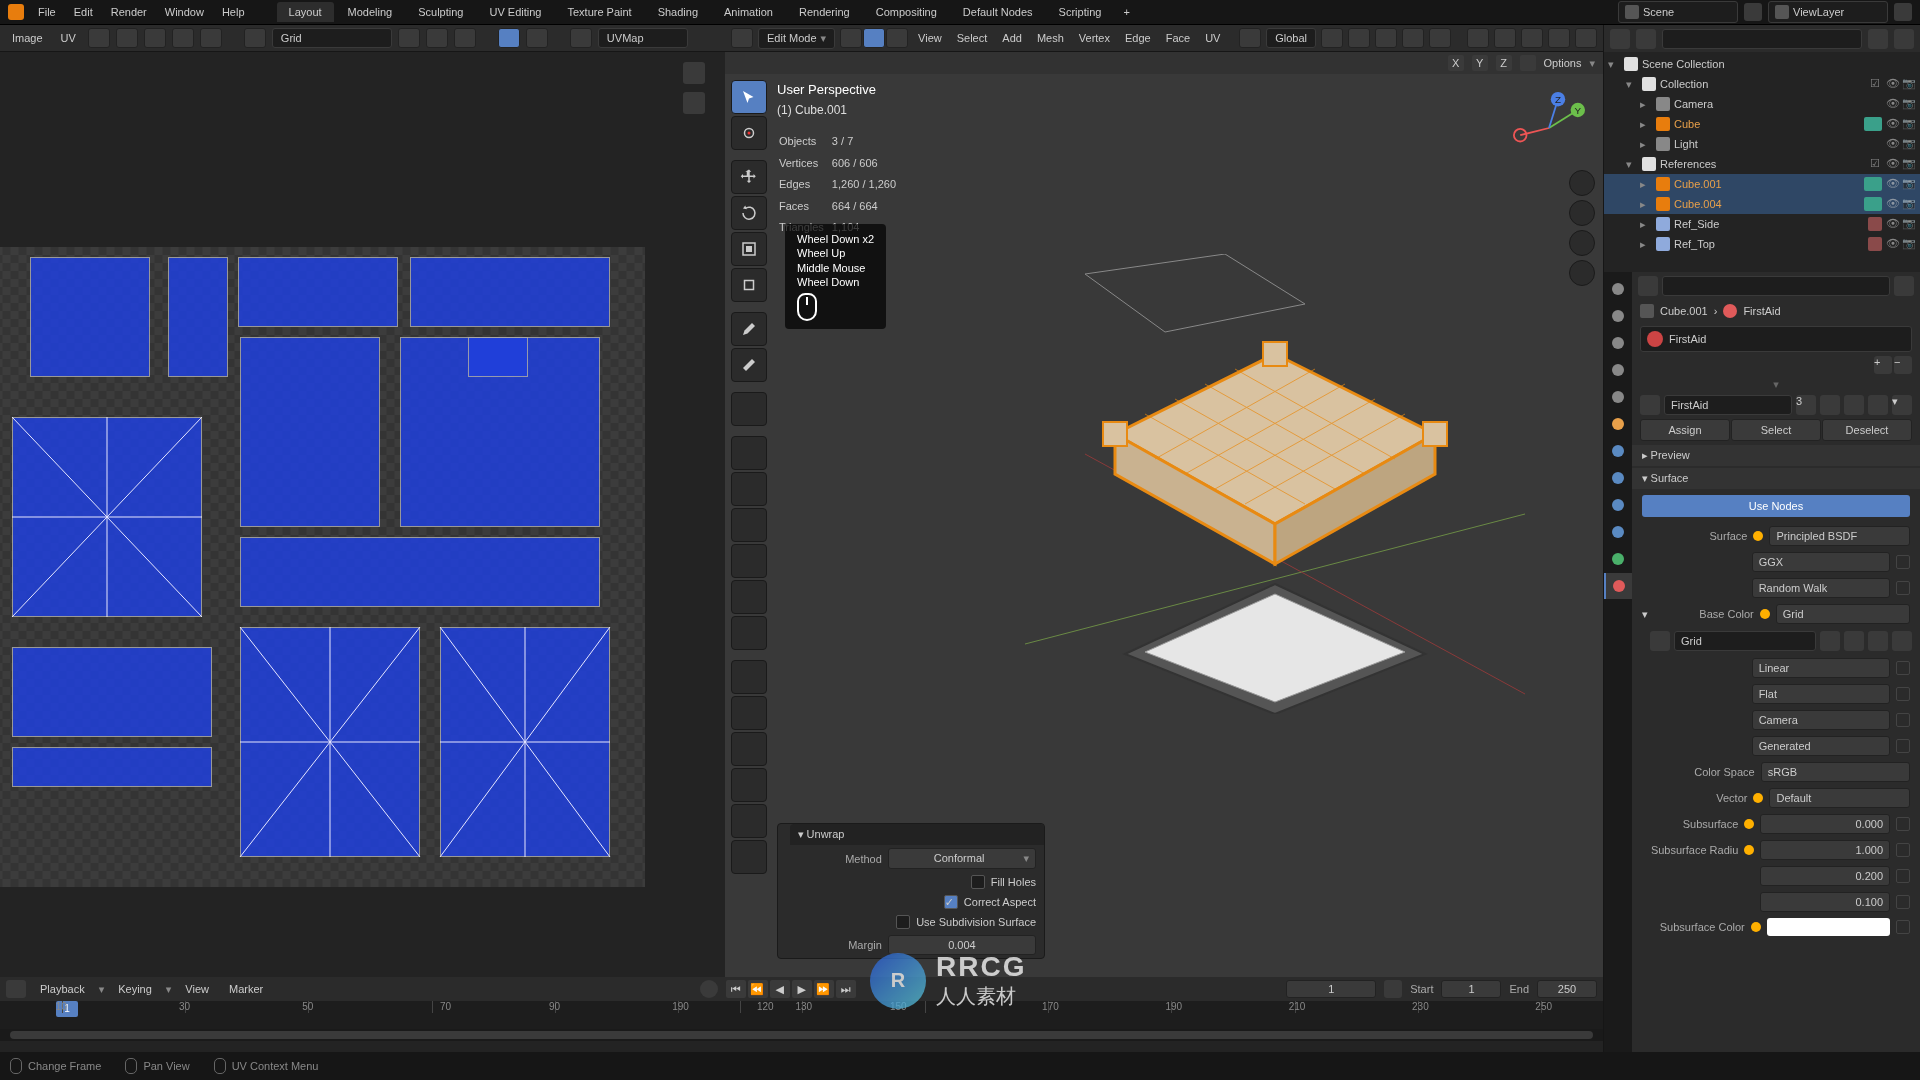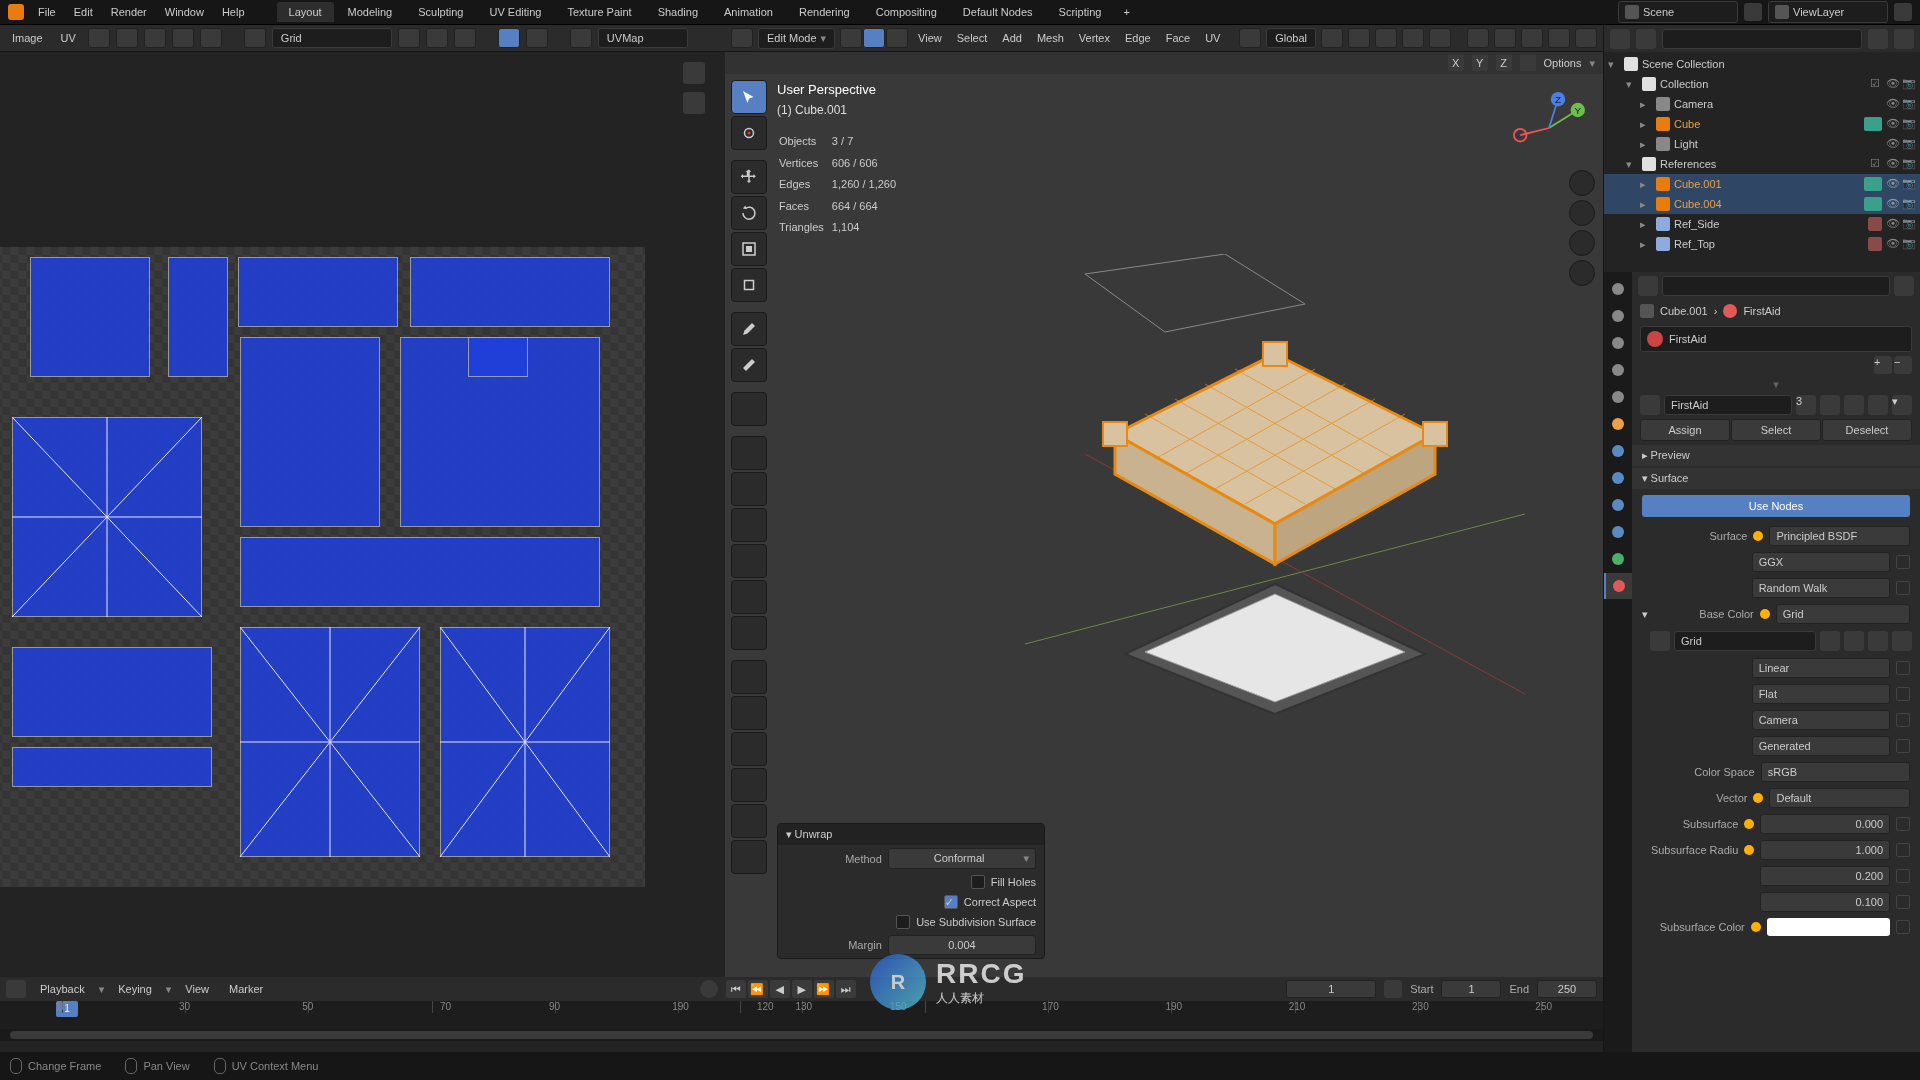--- a/index.html
+++ b/index.html
@@ -66,21 +66,21 @@
 .viewport3d .input-log .mouse-icon { width:20px; height:28px; border:2px solid #fff; border-radius:10px 10px 12px 12px; margin-top:4px; position:relative; }
 .viewport3d .input-log .mouse-icon::before { content:''; position:absolute; top:2px; left:7px; width:2px; height:8px; background:#fff; }
 
 .viewport3d .gizmo { position:absolute; right:18px; top:18px; width:72px; height:72px; }
 .viewport3d .right-btns { position:absolute; right:8px; top:96px; display:flex; flex-direction:column; gap:4px; }
 .viewport3d .right-btns .rb { width:26px; height:26px; background:#2b2b2b; border-radius:13px; border:1px solid #1a1a1a; }
 
 .viewport3d .mesh-placeholder { position:absolute; left:300px; top:180px; width:500px; height:460px; }
 
 .viewport3d .op-panel { position:absolute; left:52px; bottom:18px; width:268px; background:#2b2b2b; border:1px solid #1a1a1a; border-radius:4px; }
-.viewport3d .op-panel .hdr { padding:4px 8px; background:#222; border-radius:4px 4px 0 0; }
+.viewport3d .op-panel .hdr { padding:4px 8px; background:#222; border-radius:4px 4px 0 0;margin-left:12px; }
 .viewport3d .op-panel .row { display:flex; align-items:center; padding:3px 8px; gap:6px; }
 .viewport3d .op-panel .lbl { flex:1; text-align:right; color:#aaa; }
 .viewport3d .op-panel select,.viewport3d .op-panel .numfield { flex:1.4; background:#3a3a3a; border:1px solid #222; padding:3px 6px; border-radius:3px; text-align:center; }
 .viewport3d .op-panel .cb { width:14px; height:14px; background:#1d1d1d; border:1px solid #555; border-radius:2px; }
 .viewport3d .op-panel .cb.on { background:#5680c2; }
 
 
 .outliner { position:absolute; top:25px; left:1603px; width:317px; height:247px; background:#232323; border-left:1px solid #161616; }
 .outliner .hdr { height:27px; background:#2b2b2b; display:flex; align-items:center; padding:0 6px; gap:6px; }
 .outliner .hdr .search { flex:1; background:#1d1d1d; border:1px solid #3a3a3a; border-radius:3px; height:20px; }
@@ -145,21 +145,21 @@
 
 
 .status-bar { position:absolute; bottom:0; left:0; width:1920px; height:28px; background:#161616; display:flex; align-items:center; padding:0 10px; gap:24px; color:#888; }
 .status-bar .item { display:flex; align-items:center; gap:6px; }
 .status-bar .mouse-ico { width:12px; height:16px; border:1px solid #666; border-radius:5px; }
 
 .watermark { position:absolute; left:870px; bottom:70px; display:flex; align-items:center; gap:10px; opacity:0.75; z-index:100; }
 .watermark .logo { width:56px; height:56px; border-radius:28px; background:linear-gradient(135deg,#2a5bd8,#59c9d8); display:flex; align-items:center; justify-content:center; color:#fff; font-weight:bold; font-size:20px; }
 .watermark .txt { color:#fff; }
 .watermark .txt .big { font-size:28px; font-weight:bold; letter-spacing:2px; }
-.watermark .txt .small { font-size:12px; }
+.watermark .txt .small { font-size:20px; }
 
 </style>
 </head>
 <body>
 
 <div class="top-bar">
   <div class="logo"></div>
   <span class="menu-item">File</span>
   <span class="menu-item">Edit</span>
   <span class="menu-item">Render</span>
@@ -382,20 +382,27 @@
             <td>664 / 664</td>
           </tr>
       <tr>
             <td>Triangles</td>
             <td>1,104</td>
           </tr>
     </tbody>
       </table>
   </div>
 
+  <div class="input-log">
+    <div>Wheel Down x2</div>
+    <div>Wheel Up</div>
+    <div>Middle Mouse</div>
+    <div>Wheel Down</div>
+    <div class="mouse-icon"></div>
+  </div>
 
   <svg class="gizmo" viewBox="0 0 80 80">
     <line x1="40" y1="40" x2="72" y2="20" stroke="#6cbf4b" stroke-width="2"></line>
     <line x1="40" y1="40" x2="8" y2="48" stroke="#e55" stroke-width="2"></line>
     <line x1="40" y1="40" x2="50" y2="8" stroke="#4b7fe5" stroke-width="2"></line>
     <circle cx="72" cy="20" r="8" fill="#6cbf4b"></circle>
       <text x="72" y="24" text-anchor="middle" fill="#222" font-size="10">Y</text>
     <circle cx="50" cy="8" r="8" fill="#4b7fe5"></circle>
       <text x="50" y="12" text-anchor="middle" fill="#222" font-size="10">Z</text>
     <circle cx="8" cy="48" r="7" fill="none" stroke="#e55" stroke-width="2"></circle>

